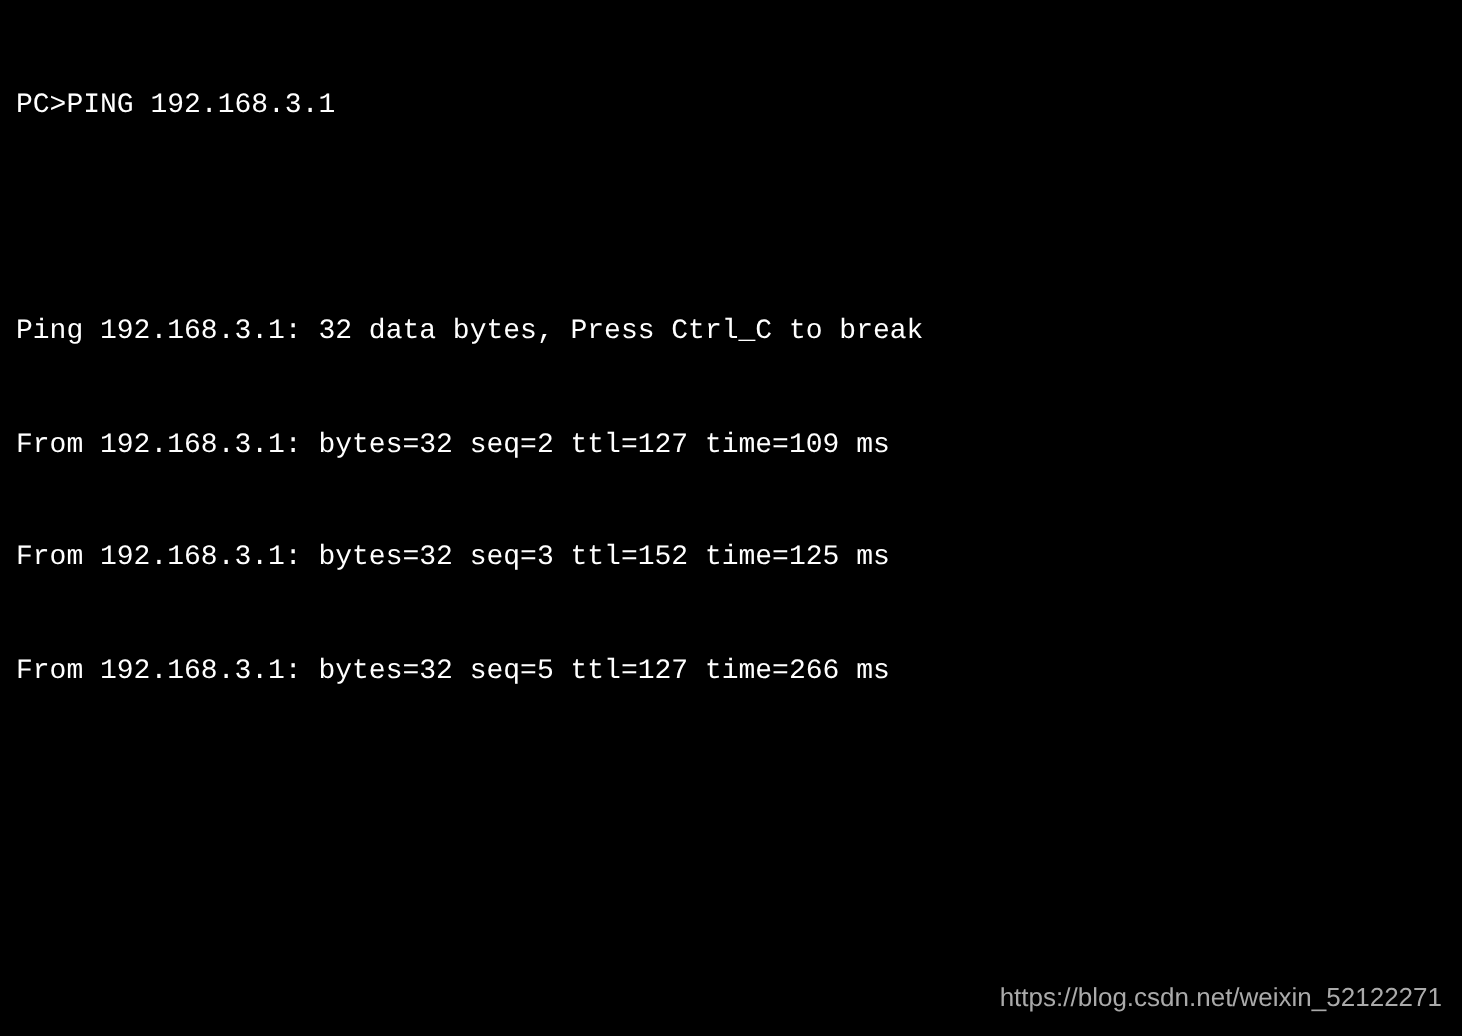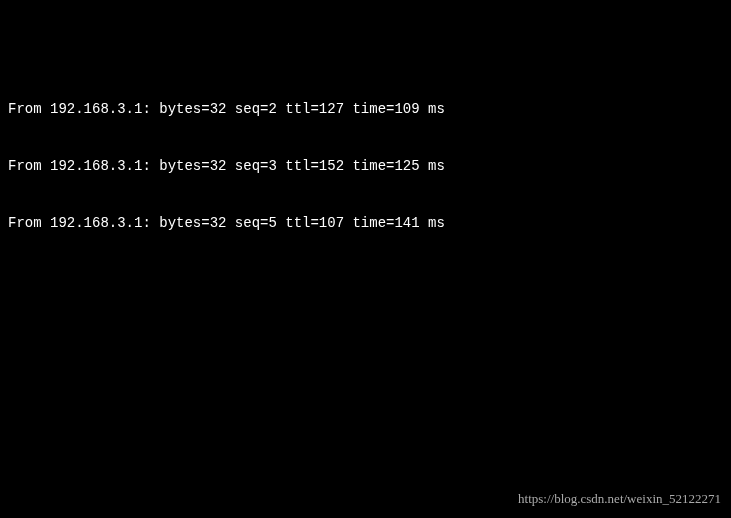--- a/index.html
+++ b/index.html
@@ -23,33 +23,35 @@
       white-space: pre;
     }
     .line {
       display: block;
     }
     .watermark {
       position: absolute;
       bottom: 10px;
       right: 10px;
       color: #bdbdbd;
-      font-family: Liberation Serif, serif;
+      font-family: Liberation Sans, sans-serif;
       font-size: 13px;
       opacity: 0.9;
     }
   </style>
 </head>
 <body>
 
 <div class="terminal">
+  <span class="line">PC&gt;PING 192.168.3.1</span>
   <span class="line">&nbsp;</span>
+  <span class="line">Ping 192.168.3.1: 32 data bytes, Press Ctrl_C to break</span>
   <span class="line">From 192.168.3.1: bytes=32 seq=2 ttl=127 time=109 ms</span>
   <span class="line">From 192.168.3.1: bytes=32 seq=3 ttl=152 time=125 ms</span>
-  <span class="line">From 192.168.3.1: bytes=32 seq=5 ttl=107 time=141 ms</span>
+  <span class="line">From 192.168.3.1: bytes=32 seq=5 ttl=127 time=266 ms</span>
   <span class="line">&nbsp;</span>
   
   
   
   
   
   
   
   
   

